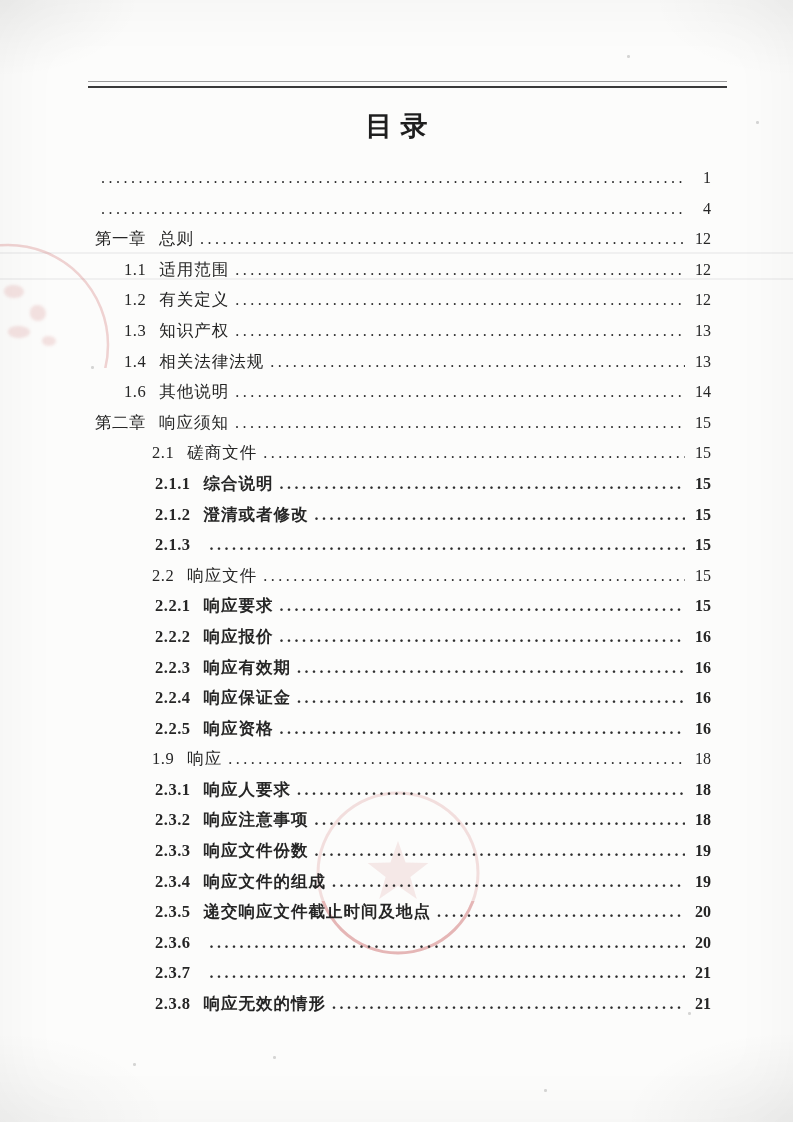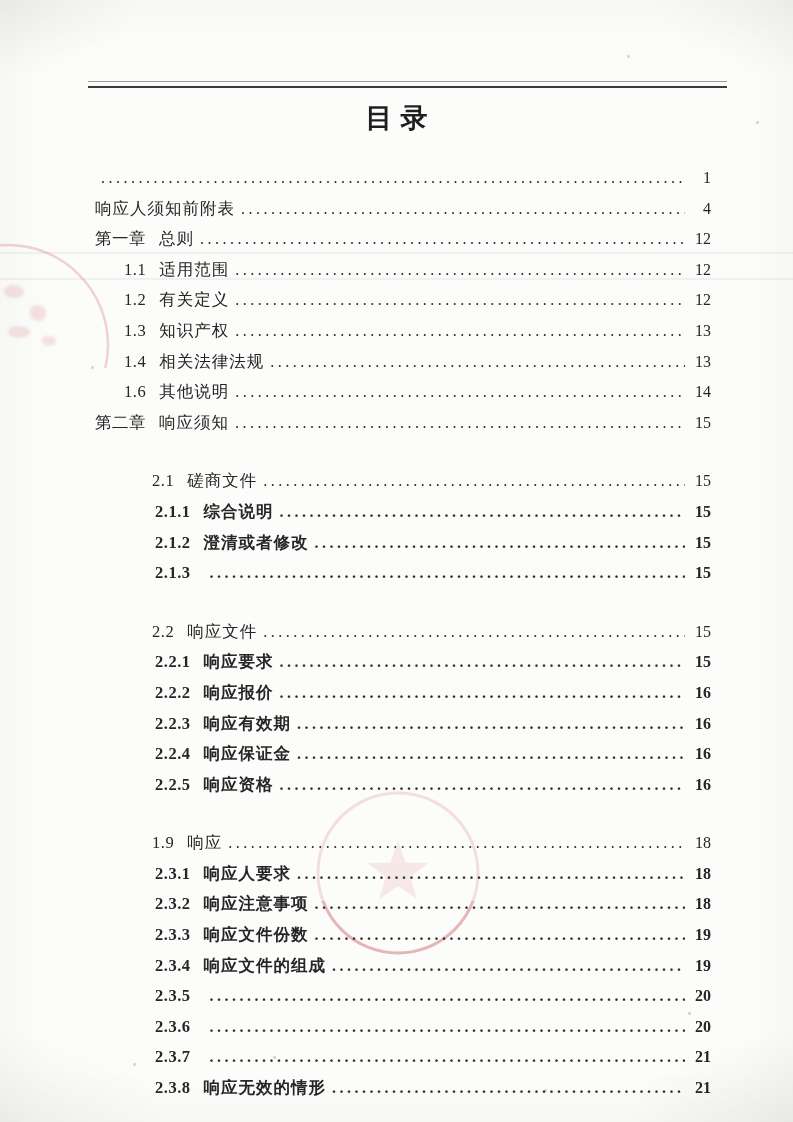--- a/index.html
+++ b/index.html
@@ -17,36 +17,36 @@
       radial-gradient(240px 130px at 0% 100%, rgba(0,0,0,0.04), transparent 70%),
       #fcfcfb;
     box-shadow: inset 0 0 70px rgba(0,0,0,0.045);
   }
   .top-rule{
     position:absolute;left:88px;top:81px;width:639px;height:4px;
     border-top:1px solid #9a9a9a;
     border-bottom:2.5px solid #3a3a3a;
   }
   .title{
-    position:absolute;left:0;right:0;top:100px;margin:0;
+    position:absolute;left:0;right:0;top:100px;margin:8px;
     text-align:center;
     font-size:27px;font-weight:700;
     letter-spacing:8px;padding-left:8px;
     color:#1e1e1e;
   }
   .toc{
     position:absolute;left:95px;top:163px;width:616px;
   }
   .row{
     display:flex;align-items:baseline;
     height:30.6px;line-height:30.6px;
     font-size:16.5px;white-space:nowrap;
   }
   .lvl1{padding-left:29px;}
-  .lvl2{padding-left:57px;margin-top:28px;}
+  .lvl2{padding-left:57px;}
   .lvl3{padding-left:60px;font-weight:bold;}
   .num{white-space:pre;letter-spacing:0.5px;text-align:right;}
   .num:not(:empty){margin-right:13px;}
   .ttl{letter-spacing:1px;}
   .dots{
     flex:1;overflow:hidden;white-space:nowrap;
     margin-left:6px;margin-right:4px;
     letter-spacing:3.5px;font-size:16px;color:#2d2d2d;
   }
   .pg{min-width:22px;text-align:right;font-size:16px;}
@@ -100,21 +100,20 @@
 
   <div class="toc">
   <div class="row lvl0">
     <span class="num"></span>
     <span class="dots">................................................................................................................................................................</span>
     <span class="pg">1</span>
   </div>
 
   <div class="row lvl0">
     <span class="num"></span>
-    <span class="ttl">响应人须知前附表</span>
     <span class="dots">................................................................................................................................................................</span>
     <span class="pg">4</span>
   </div>
 
   <div class="row lvl0">
     <span class="num">第一章</span>
     <span class="ttl">总则</span>
     <span class="dots">................................................................................................................................................................</span>
     <span class="pg">12</span>
   </div>
@@ -260,20 +259,21 @@
 
   <div class="row lvl3">
     <span class="num">2.3.4</span>
     <span class="ttl">响应文件的组成</span>
     <span class="dots">................................................................................................................................................................</span>
     <span class="pg">19</span>
   </div>
 
   <div class="row lvl3">
     <span class="num">2.3.5</span>
+    <span class="ttl">递交响应文件截止时间及地点</span>
     <span class="dots">................................................................................................................................................................</span>
     <span class="pg">20</span>
   </div>
 
   <div class="row lvl3">
     <span class="num">2.3.6</span>
     <span class="dots">................................................................................................................................................................</span>
     <span class="pg">20</span>
   </div>
 

